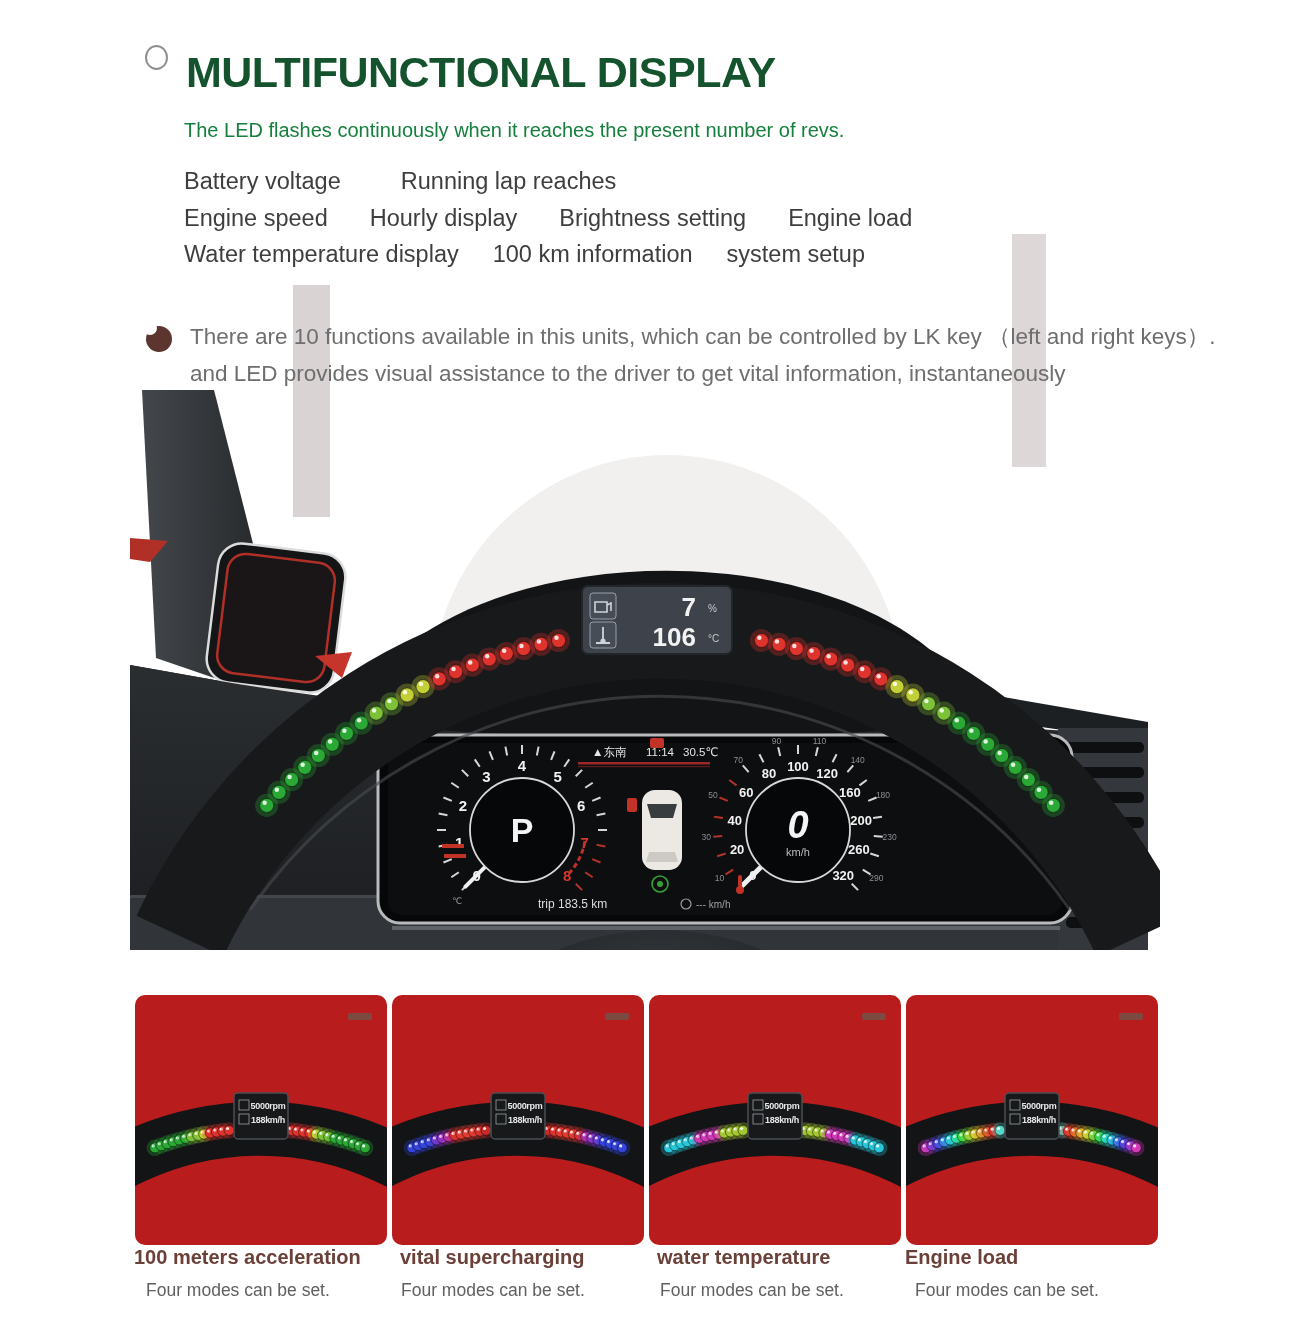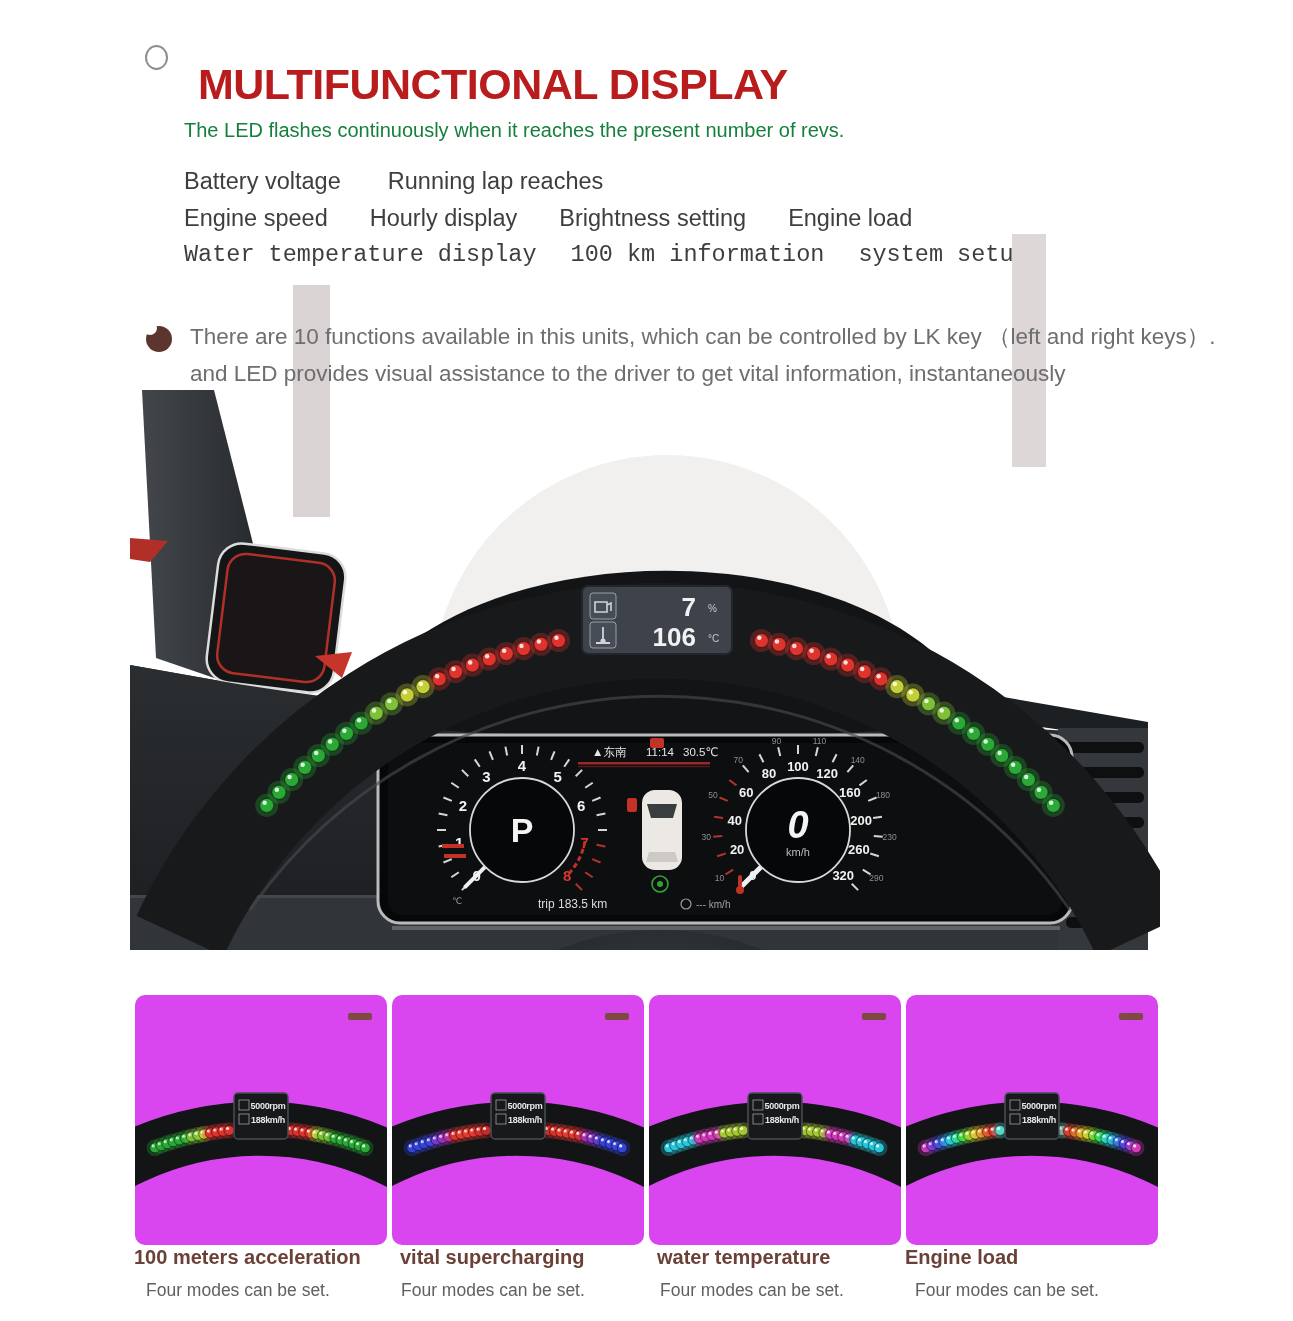--- a/index.html
+++ b/index.html
@@ -1,34 +1,34 @@
 <!DOCTYPE html>
 <html><head>
 <meta charset="utf-8">
 <style>
   html,body{margin:0;padding:0;background:#fff;}
   .page{position:relative;width:1293px;height:1321px;background:#fff;overflow:hidden;
         font-family:"Liberation Sans","DejaVu Sans",sans-serif;}
   .ring{position:absolute;left:145px;top:45px;width:19px;height:21px;border:2px solid #8f8f8f;border-radius:50%;background:#fff;}
-  .title{position:absolute;left:182px;top:44px;margin:16px;font-size:43px;font-weight:800;color:#b91c1c;letter-spacing:-0.5px;white-space:nowrap;}
+  .title{position:absolute;left:182px;top:44px;margin:4px;font-size:43px;font-weight:800;color:#14532d;letter-spacing:-0.5px;white-space:nowrap;}
   .subtitle{position:absolute;left:184px;top:119px;font-size:20px;color:#15803d;white-space:nowrap;}
-  .fnrow{position:absolute;left:184px;display:flex;gap:47px;font-size:23.5px;color:#3e3e3e;white-space:nowrap;}
+  .fnrow{position:absolute;left:184px;display:flex;gap:60px;font-size:23.5px;color:#3e3e3e;white-space:nowrap;}
   .fnrow.r1{top:168px;}
   .fnrow.r2{top:205px;gap:42px;}
-  .fnrow.r3{top:241px;gap:34px;font-family:Liberation Mono, monospace;}
+  .fnrow.r3{top:241px;gap:34px;}
   .moon{position:absolute;left:146px;top:326px;width:26px;height:26px;background:#5c352f;border-radius:50%;}
   .moon::before{content:"";position:absolute;left:-3px;top:-5px;width:14px;height:14px;background:#fff;border-radius:50%;}
   .desc{position:absolute;left:190px;font-size:22.5px;color:#6e6e6e;white-space:nowrap;z-index:2;}
   .desc.l1{top:321px;}
   .desc.l2{top:361px;}
   .vbar{position:absolute;background:#d9d3d3;z-index:1;}
   #vbar1{left:293px;top:285px;width:37px;height:232px;}
   #vbar2{left:1012px;top:234px;width:34px;height:233px;background:#ddd7d7;}
   #scene{position:absolute;left:130px;top:390px;z-index:3;}
-  .card{position:absolute;top:995px;width:252px;height:250px;background:#d946ef;border-radius:10px;}
+  .card{position:absolute;top:995px;width:252px;height:250px;background:#b91c1c;border-radius:10px;}
   .card .dashmark{position:absolute;top:18px;right:15px;width:24px;height:7px;background:#7c4a40;border-radius:2px;}
   .card svg{position:absolute;left:0;top:42px;}
   .cap{position:absolute;top:1246px;width:252px;font-size:20px;font-weight:700;color:#6a4038;white-space:nowrap;}
   .cap2{position:absolute;top:1280px;width:252px;font-size:17.5px;color:#606060;white-space:nowrap;}
   svg text{font-family:"Liberation Sans","DejaVu Sans",sans-serif;}
 </style>
 </head>
 <body>
 
 <div class="page">

